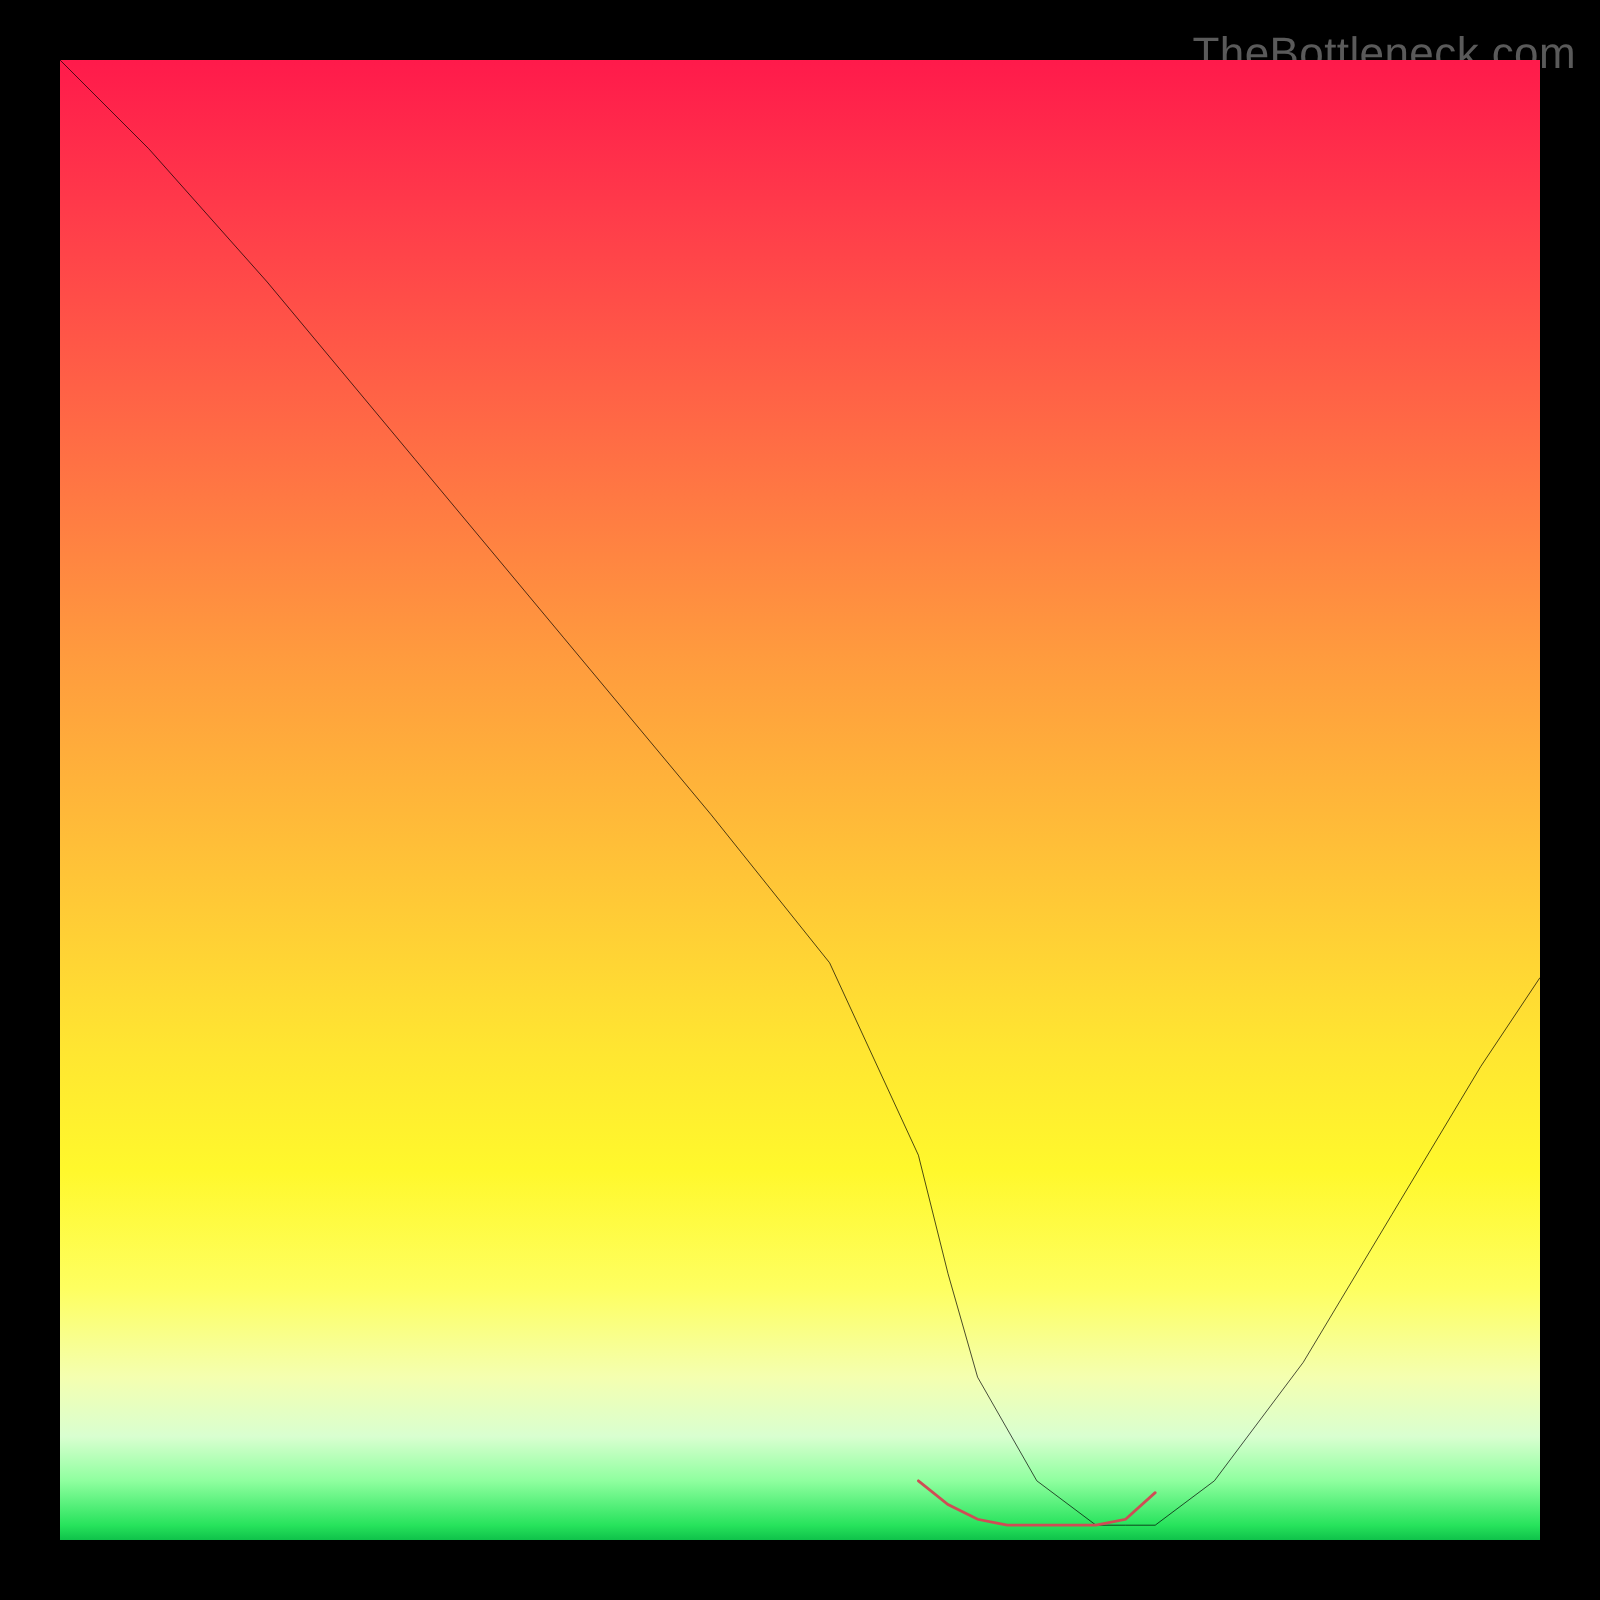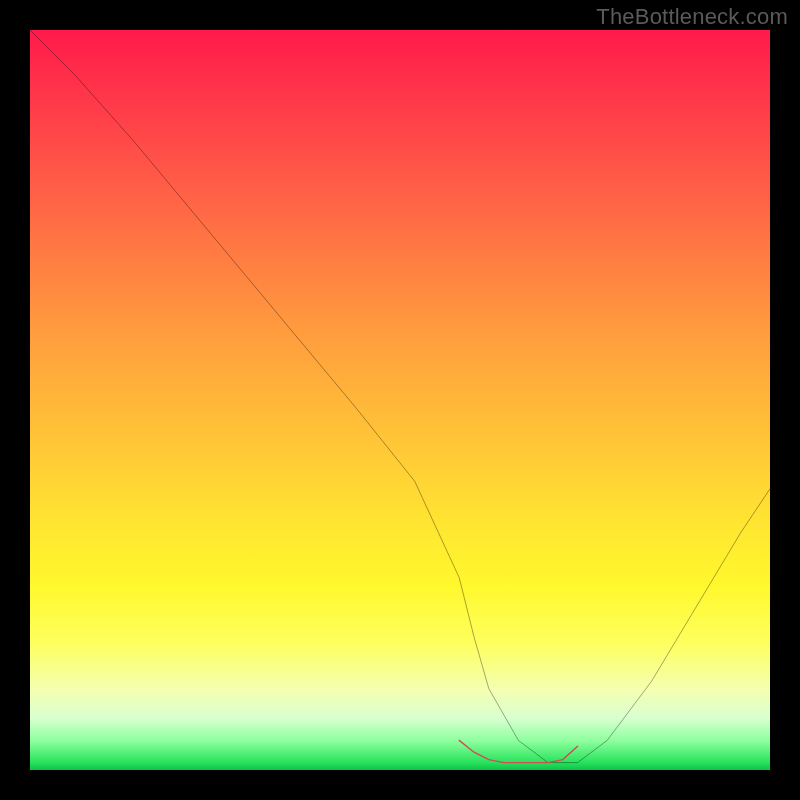--- a/index.html
+++ b/index.html
@@ -12,21 +12,21 @@
     overflow: hidden;
   }
   .frame {
     position: relative;
     width: 800px;
     height: 800px;
     background: #000;
   }
   .watermark {
     position: absolute;
-    top: 4px;
+    top: 14px;
     right: 12px;
     color: #5a5a5a;
     font-size: 22px;
     letter-spacing: 0.2px;
     user-select: none;
   }
   .plot {
     position: absolute;
     left: 30px;
     top: 30px;

